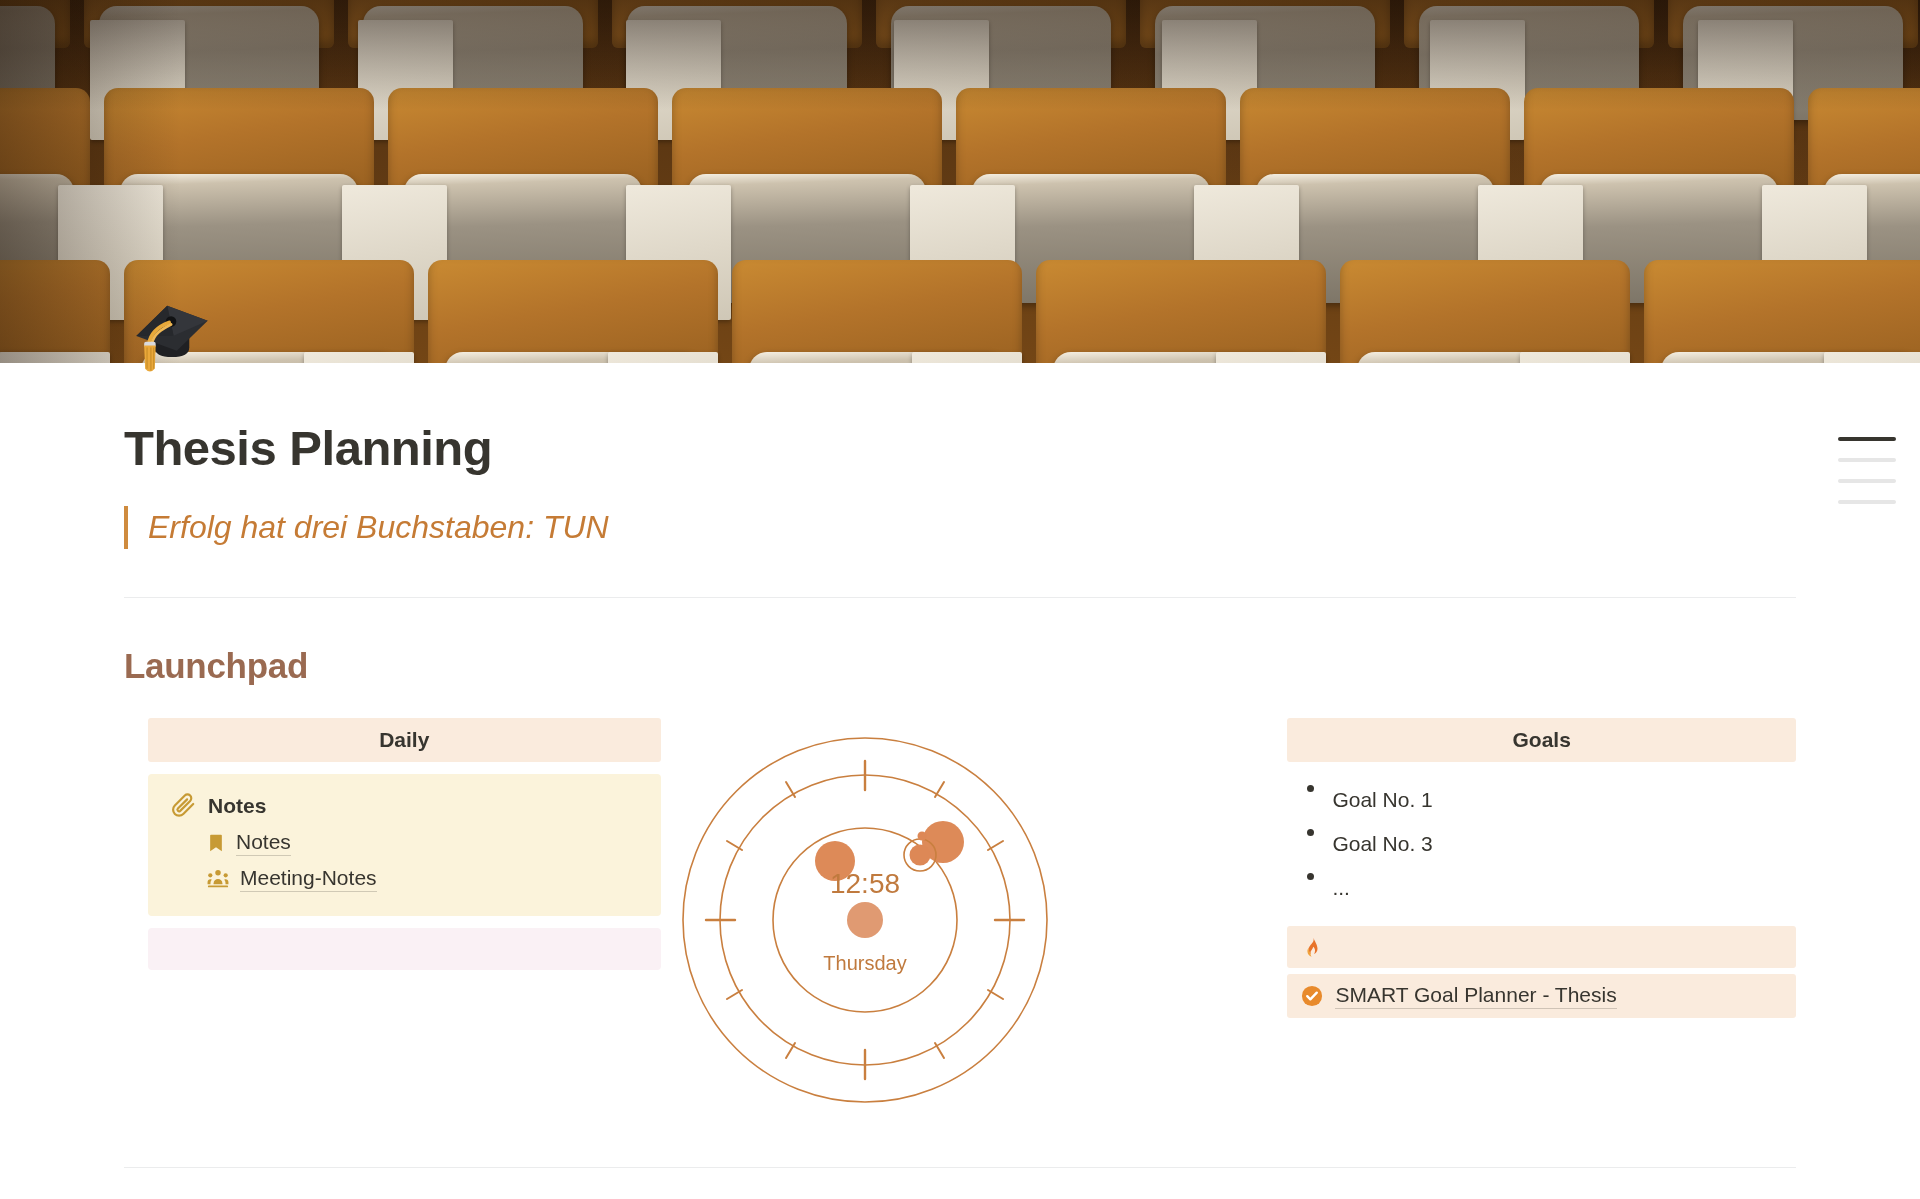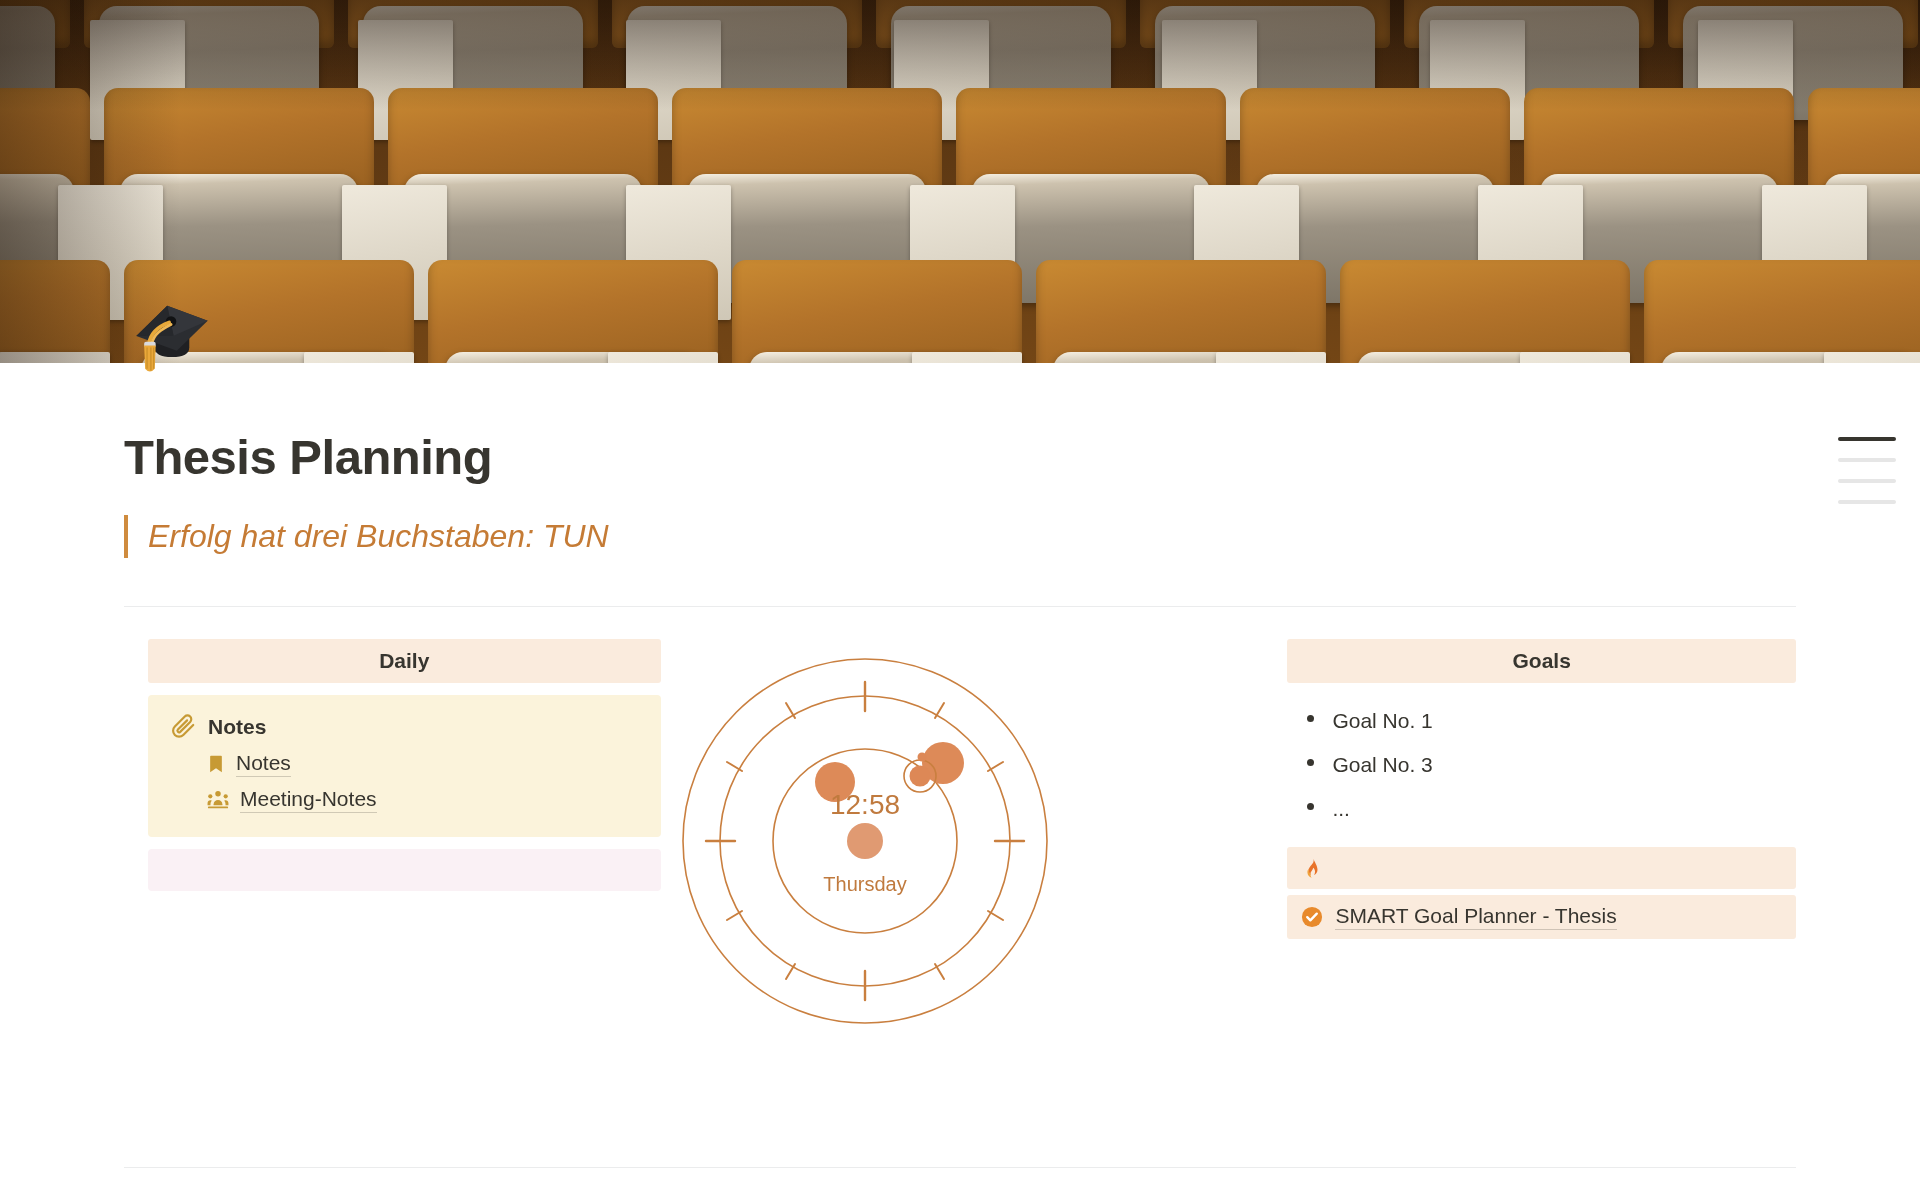--- a/index.html
+++ b/index.html
@@ -97,21 +97,21 @@
     left: 124px;
     top: 288px;
     width: 96px;
     height: 96px;
     z-index: 5;
   }
 
   
   .content {
     position: absolute;
-    top: 379px; left: 0;
+    top: 370px; left: 0;
     width: 1920px;
   }
   .inner {
     width: 1680px;
     margin-left: 124px;
   }
 
   .page-title {
     margin-top: 52px;
     font-size: 49px;
@@ -210,21 +210,21 @@
     left: 4px;
     top: 12px;
     width: 400px;
     height: 380px;
   }
 
   
   .goals-body { padding: 26px 6px 0 6px; }
   .goal-item {
     display: flex;
-    align-items: center;
+    align-items: flex-start;
     gap: 18px;
     font-size: 21px;
     color: #37352F;
     margin-bottom: 20px;
     padding-left: 14px;
   }
   .goal-item .bullet {
     width: 7px; height: 7px;
     border-radius: 50%;
     background: #37352F;
@@ -438,20 +438,21 @@
 
   <div class="content">
     <div class="inner">
 
       <h1 class="page-title">Thesis Planning</h1>
 
       <div class="quote">Erfolg hat drei Buchstaben: TUN</div>
 
       <div class="divider"></div>
 
+      <h2 class="section-heading">Launchpad</h2>
 
       <div class="columns">
 
         <div class="col col-left">
           <div class="col-header">Daily</div>
 
           <div class="card card-notes">
             <div class="card-title">
               <span class="icon">
                 <svg width="26" height="26" viewBox="0 0 24 24" fill="none" stroke="#c79a34" stroke-width="2" stroke-linecap="round" stroke-linejoin="round">

